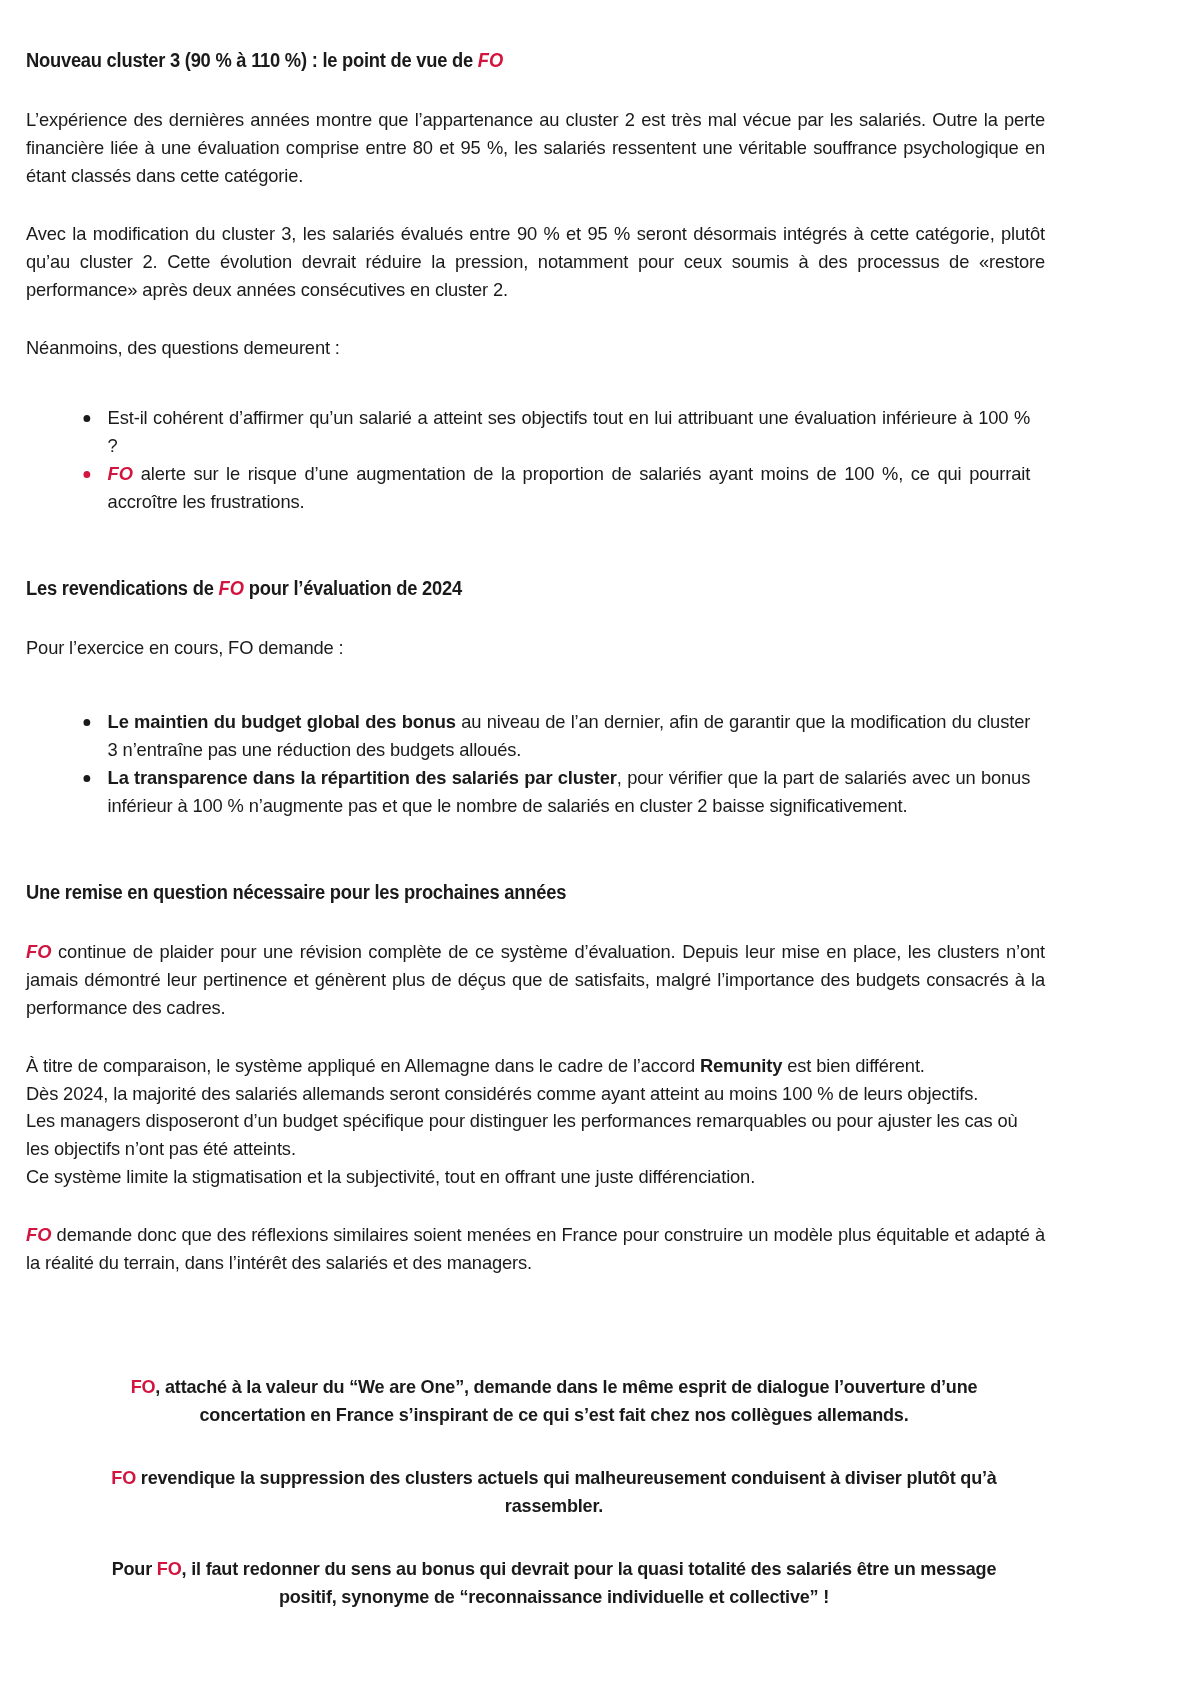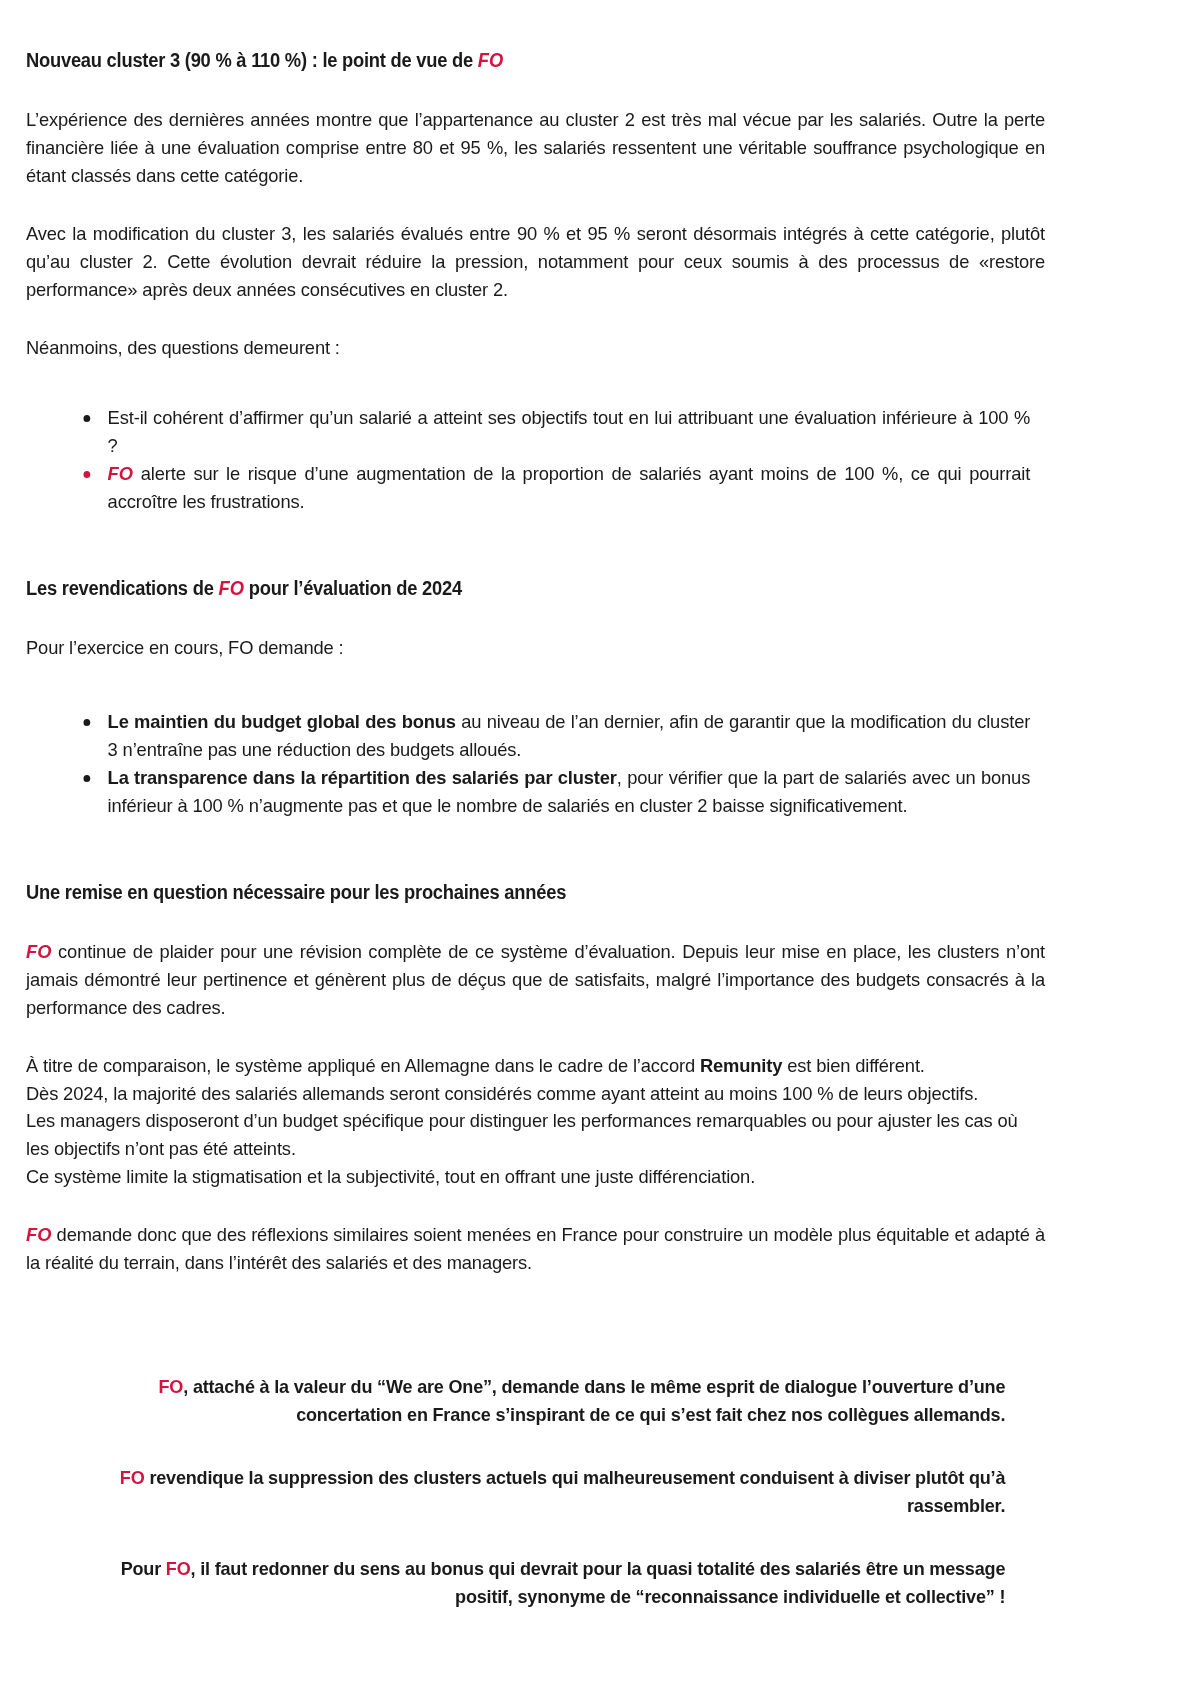--- a/index.html
+++ b/index.html
@@ -89,21 +89,21 @@
     color: #D2143F;
     font-weight: bold;
     font-style: normal;
   }
   b.strong { font-weight: bold; }
 
   
   .closing {
     margin: 0 auto;
     width: 950px;
-    text-align: right;
+    text-align: center;
   }
   .closing p {
     margin: 0;
     font-size: 19px;
     font-weight: bold;
     line-height: 1.45;
     letter-spacing: -0.2px;
     transform: scaleX(0.95);
   }
   .closing .sp { height: 36px; }

